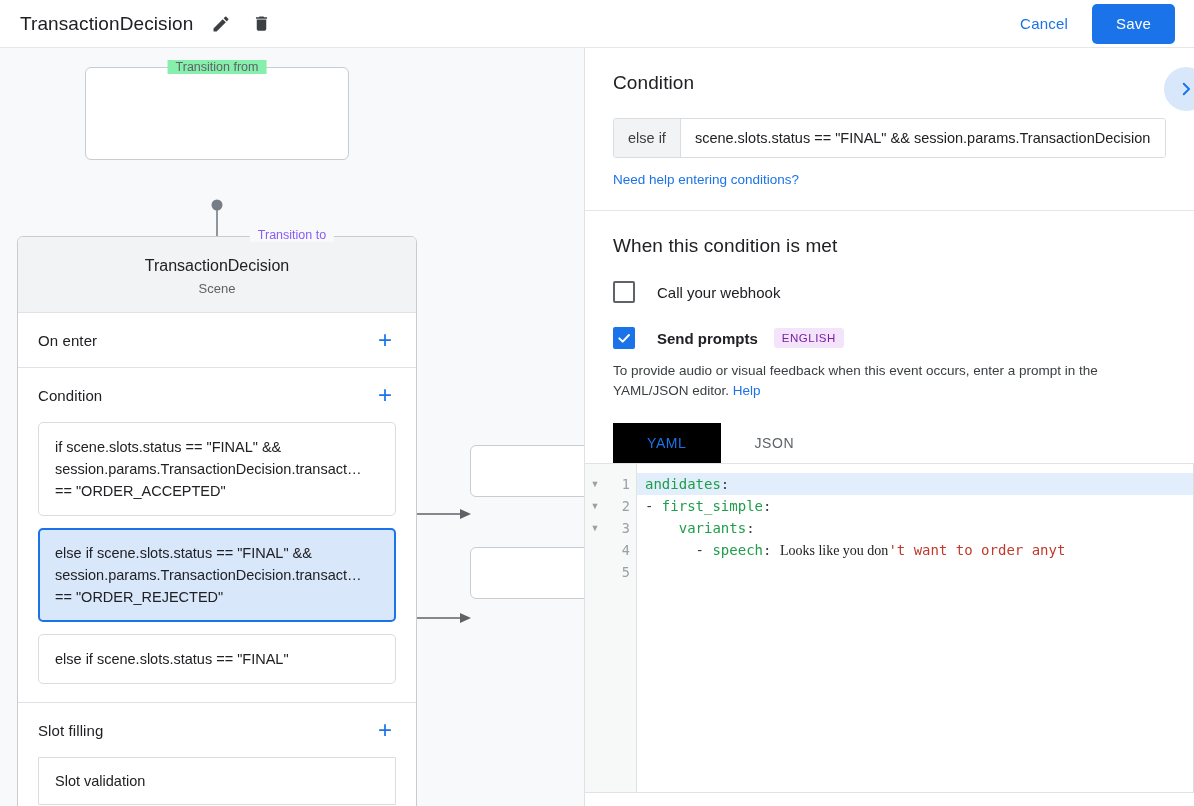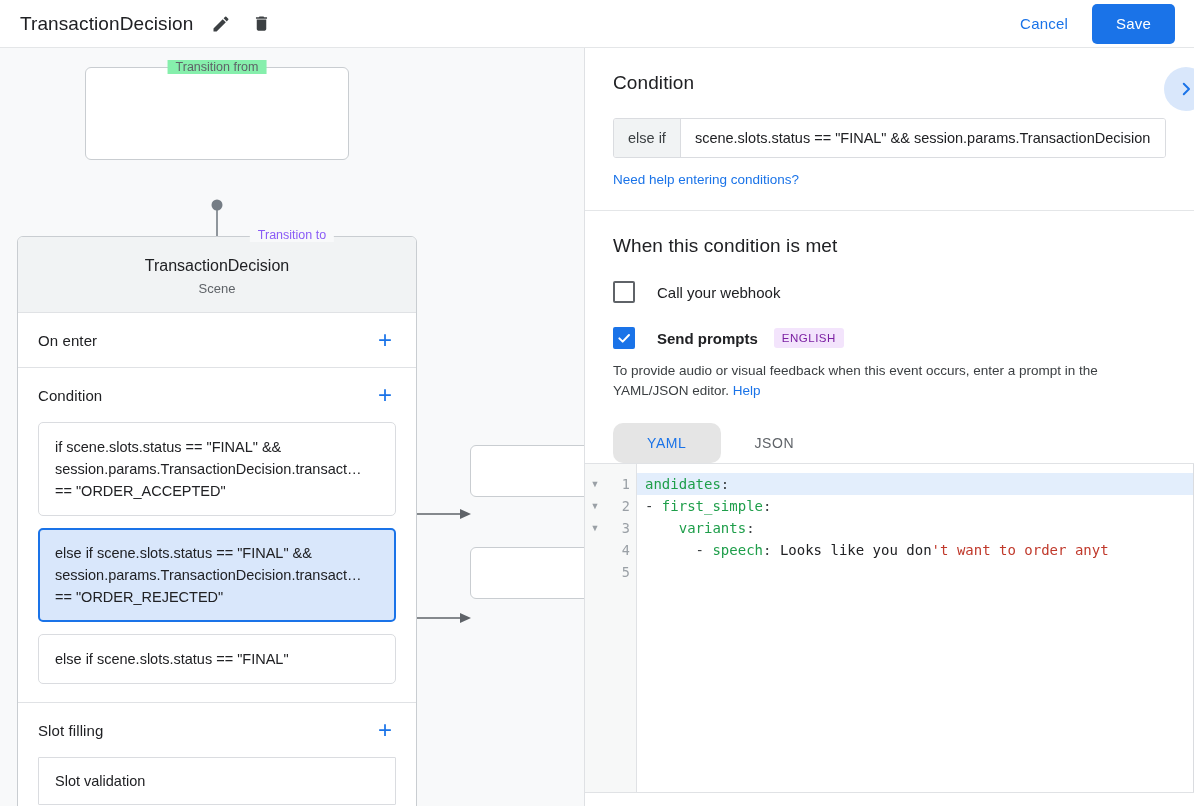--- a/index.html
+++ b/index.html
@@ -251,21 +251,21 @@
     max-width: 552px;
   }
   #prompts-help-link { color: #1a73e8; text-decoration: none; cursor: pointer; }
 
   #editor-tabs { display: flex; margin-top: 22px; }
   .editor-tab {
     padding: 12px 34px;
     font-size: 14px; letter-spacing: .6px;
     color: #5f6368; cursor: pointer;
   }
-  .editor-tab.active { background: #e5e5e5; color: #1a73e8; border-radius: 10px; }
+  .editor-tab.active { background: #000000; color: #1a73e8; }
 
   #code-editor {
     margin-top: 0;
     border: 1px solid #e0e2e5;
     border-left: none; border-right: none;
     display: flex;
     height: 330px;
     background: #fff;
     overflow: hidden;
     position: relative;
@@ -296,21 +296,21 @@
   .code-line {
     height: 22px; line-height: 22px;
     font-family: "DejaVu Sans Mono", monospace;
     font-size: 14px;
     white-space: pre;
     padding-left: 8px;
   }
   .code-line.highlighted { background: #e3eefc; }
   .tok-key { color: #1e9e4a; }
   .tok-punc { color: #3c4043; }
-  .tok-plain { color: #202124; }
+  .tok-plain { color: #202124; font-family: Liberation Serif, serif; }
   .tok-str { color: #c0392b; }
   #code-scroll-edge {
     position: absolute; right: 0; top: 0; bottom: 0;
     width: 1px; background: #dadce0;
   }
 </style>
 </head>
 <body>
 
 <div id="topbar">

